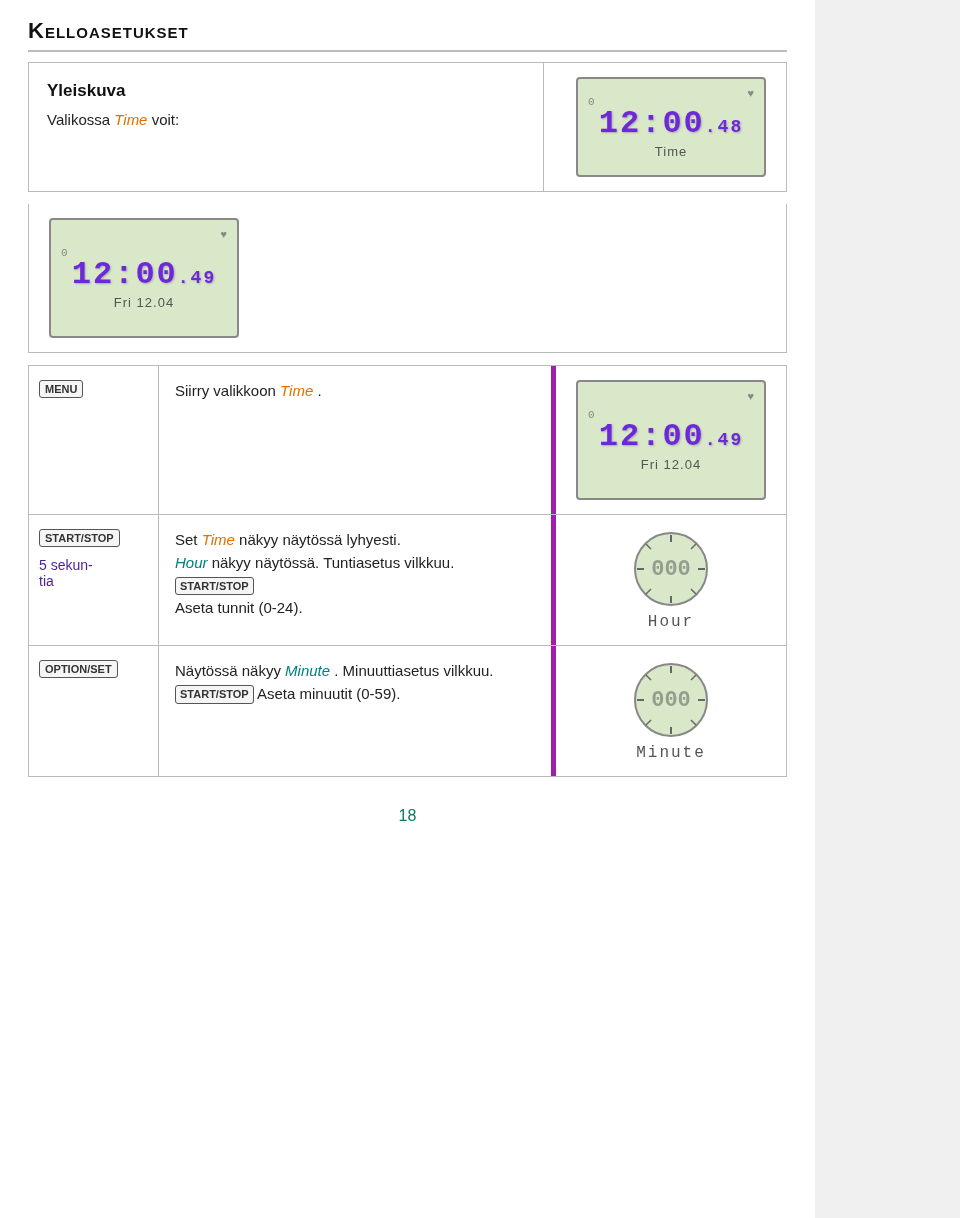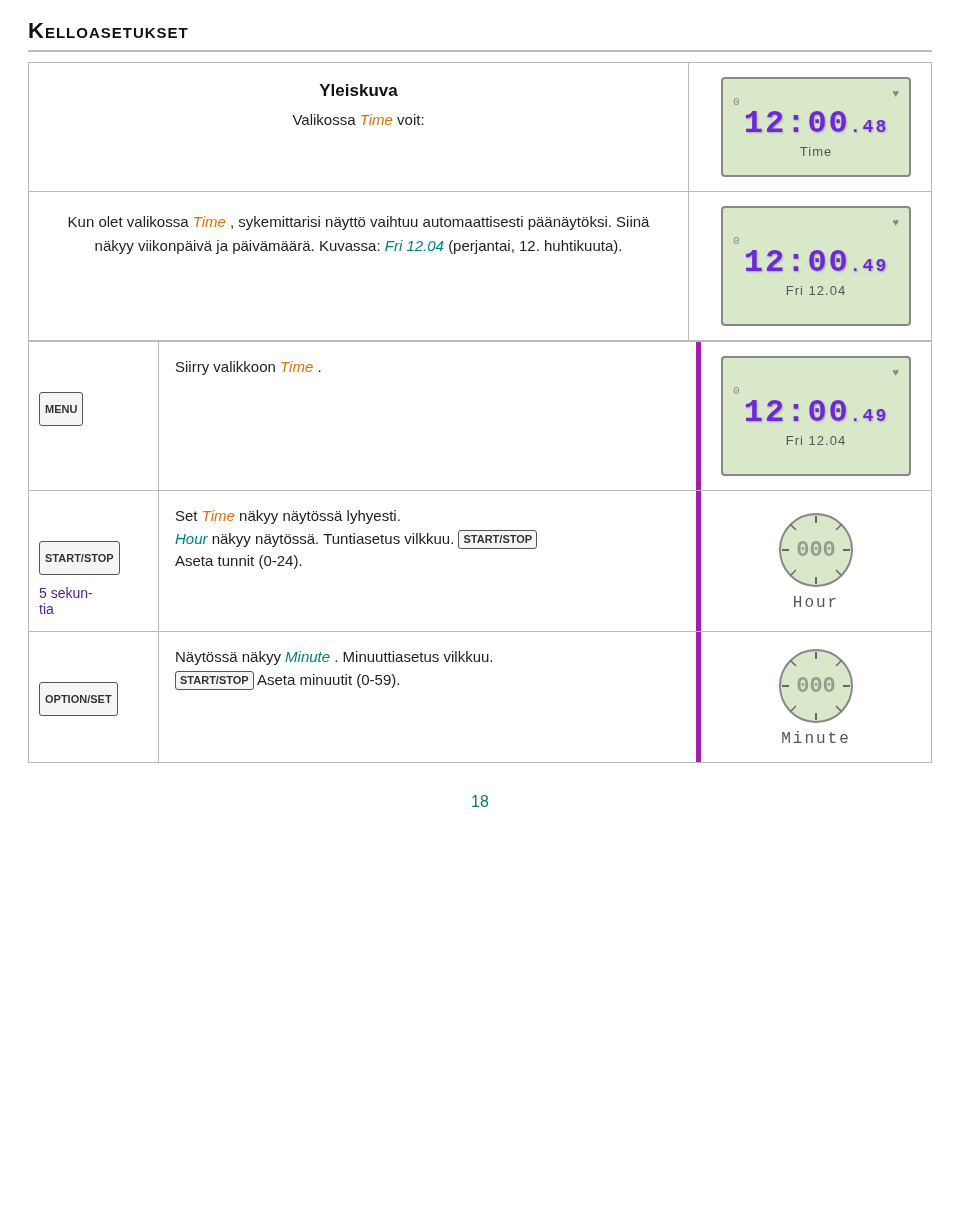--- a/index.html
+++ b/index.html
@@ -6,21 +6,21 @@
     body {
       font-family: Arial, sans-serif;
       font-size: 15px;
       background: #f0f0f0;
       color: #222;
       width: 960px;
       min-height: 1218px;
     }
     .page-wrapper {
       background: #fff;
-      width: 960px;
+      width: 815px;
       min-height: 1218px;
       padding: 18px 28px 40px 28px;
       position: relative;
     }
 
     
     .page-title {
       font-size: 22px;
       font-weight: bold;
       font-variant: small-caps;
@@ -38,22 +38,21 @@
       margin-bottom: 10px;
       margin-top: 0;
       color: #111;
     }
 
     
     .two-col {
       display: flex;
       gap: 12px;
       border: 1px solid #bbb;
-      margin-bottom: 0;
-      text-align: center;
+      margin-bottom: 12px;
     }
     .two-col + .two-col {
       border-top: none;
     }
     .col-text {
       flex: 1 1 0;
       padding: 18px 18px 18px 18px;
       border-right: 1px solid #bbb;
     }
     .col-display {
@@ -138,27 +137,26 @@
       justify-content: center;
       padding: 14px 10px;
       background: #fff;
     }
 
     
     .btn-badge {
       display: inline-block;
       border: 1.5px solid #555;
       border-radius: 3px;
-      padding: 10px 5px;
+      padding: 2px 5px;
       font-size: 11px;
       font-weight: bold;
       background: #f5f5f5;
       color: #333;
       white-space: nowrap;
-      margin-top: 36px;
     }
     .btn-secondary-text {
       font-size: 14px;
       color: #4c1d95;
       margin-top: 4px;
     }
 
     
     .lcd-box {
       background: #d8e8c8;
@@ -249,29 +247,20 @@
         <span class="lcd-small-top">0</span>
         <span class="lcd-main-line">
           <span>12:00</span><span style="font-size:18px;">.48</span>
         </span>
         <span class="lcd-label">Time</span>
       </div>
     </div>
   </div>
 
   <div class="two-col">
-    <div class="col-text">
-      <p style="font-size:15px; line-height:1.6;">
-        <span>Kun olet valikossa</span>
-        <span class="hi-orange">Time</span>
-        <span>, sykemittarisi näyttö vaihtuu automaattisesti päänäytöksi. Siinä näkyy viikonpäivä ja päivämäärä. Kuvassa:</span>
-        <span class="hi-teal">Fri 12.04</span>
-        <span>(perjantai, 12. huhtikuuta).</span>
-      </p>
-    </div>
     <div class="col-display">
       <div class="lcd-box tall">
         <span class="lcd-heart">♥</span>
         <span class="lcd-small-top">0</span>
         <span class="lcd-main-line">
           <span>12:00</span><span style="font-size:18px;">.49</span>
         </span>
         <span class="lcd-label">Fri 12.04</span>
       </div>
     </div>

